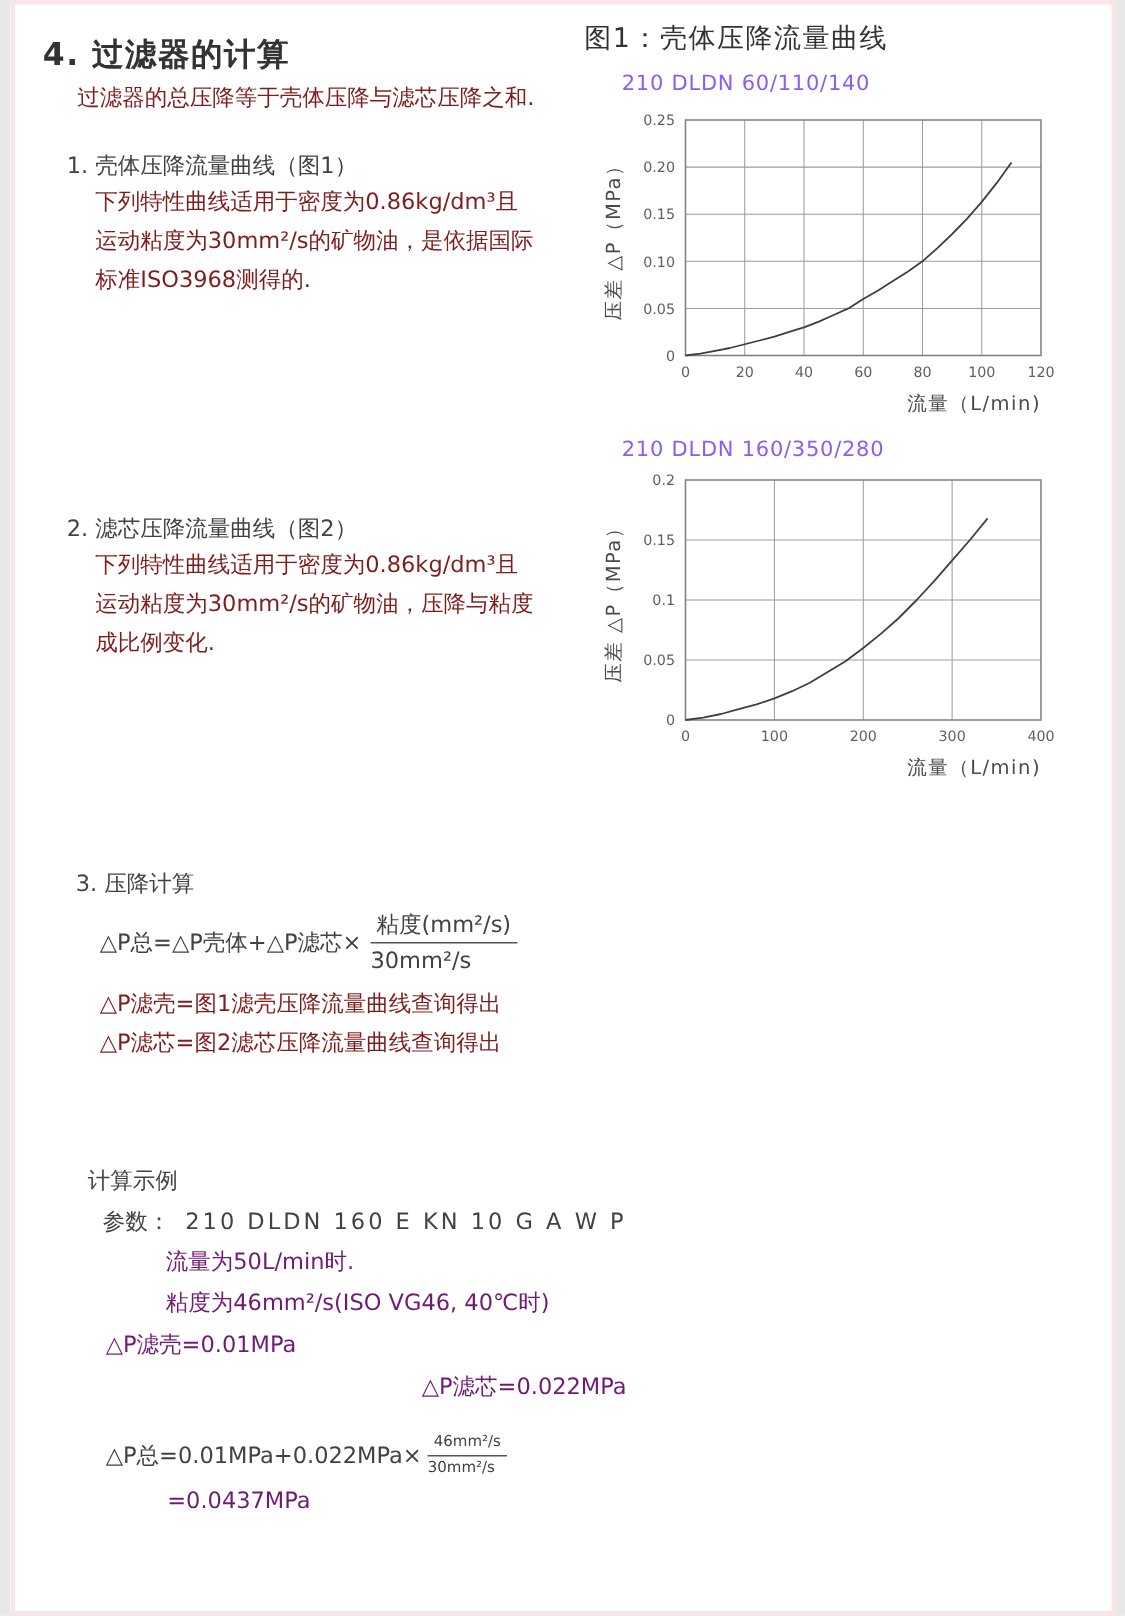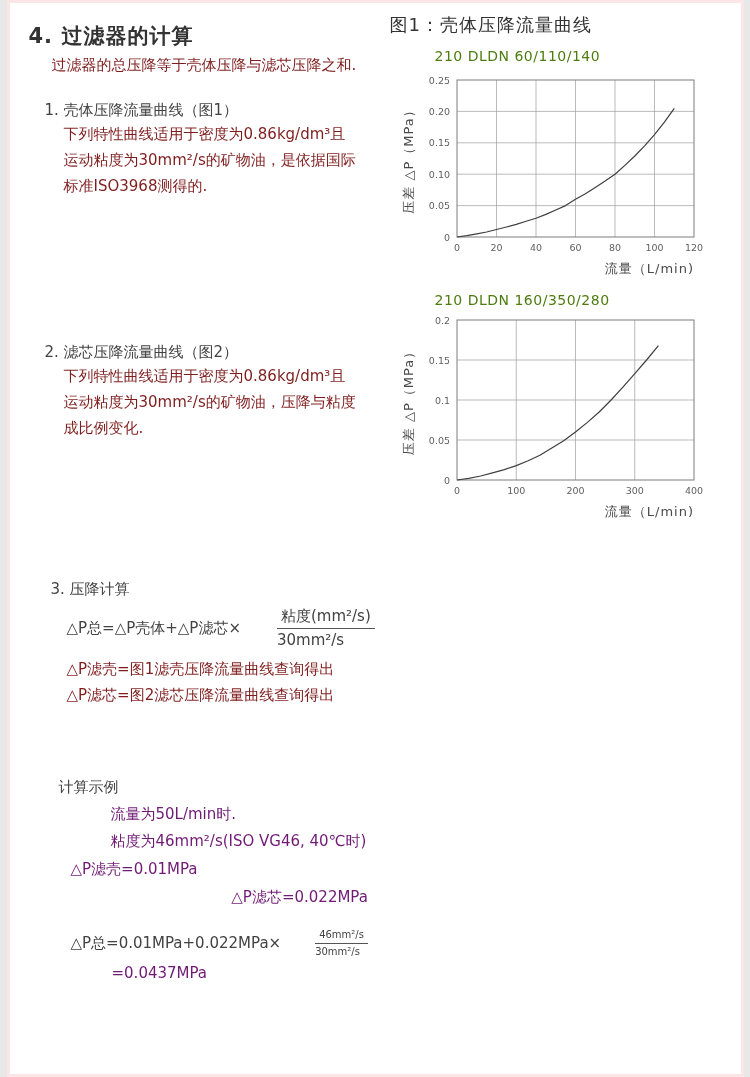--- a/index.html
+++ b/index.html
@@ -9,24 +9,24 @@
     box-shadow:inset 0 0 0 3px rgba(244,199,199,.45);
     font-family:"DejaVu Sans","Liberation Sans",sans-serif;
     color:#3f3f3f;
   }
   .abs{position:absolute;}
   .page-title{font-size:21px;font-weight:600;color:#333;letter-spacing:1px;}
   .body-text{font-size:15px;line-height:26px;color:#7f1d1d;}
   .sec-heading{font-size:15px;color:#424242;margin-bottom:1px;}
   .sec-lines{margin-left:19px;}
   .caption{font-size:18px;color:#333;letter-spacing:1px;}
-  .chart-title{font-size:14px;color:#4d7c0f;margin-left:35px;letter-spacing:.5px;}
+  .chart-title{font-size:14px;color:#8b5cf6;margin-left:15px;letter-spacing:.5px;}
   .tick{font-size:9.5px;fill:#606060;}
   .axis-label{font-size:13px;fill:#4a4a4a;letter-spacing:1px;}
-  .formula-row{display:flex;align-items:center;font-size:15px;color:#424242;gap:30px;}
+  .formula-row{display:flex;align-items:center;font-size:15px;color:#424242;}
   .frac{display:inline-block;text-align:left;vertical-align:middle;margin-left:6px;line-height:1.25;}
   .frac .num{display:block;border-bottom:1px solid #555;padding:0 4px 2px;}
   .frac .den{display:block;padding-top:2px;}
   .frac-small{font-size:10px;line-height:1.2;margin-left:4px;}
   .example-line{font-size:15px;color:#701a75;}
   .param-row{display:flex;font-size:15px;color:#424242;}
   .param-val{margin-left:10px;letter-spacing:2px;}
 </style>
 </head>
 <body>
@@ -63,20 +63,24 @@
         <span class="num">粘度(mm²/s)</span>
         <span class="den">30mm²/s</span>
       </span>
     </div>
     <div class="body-text" style="margin-left:16px;">△P滤壳=图1滤壳压降流量曲线查询得出</div>
     <div class="body-text" style="margin-left:16px;">△P滤芯=图2滤芯压降流量曲线查询得出</div>
   </div>
 
   <div class="abs" style="left:52px;top:778px;">
     <div class="sec-heading">计算示例</div>
+    <div class="param-row" style="margin:8px 0 0 10px;">
+      <span>参数：</span>
+      <span class="param-val">210 DLDN 160 E KN 10 G A W P</span>
+    </div>
     <div class="example-line" style="margin:8px 0 0 52px;">流量为50L/min时.</div>
     <div class="example-line" style="margin:8px 0 0 52px;">粘度为46mm²/s(ISO VG46, 40℃时)</div>
     <div class="example-line" style="margin:9px 0 0 12px;">△P滤壳=0.01MPa</div>
     <div class="example-line" style="margin:9px 0 0 12px;text-align:right;">△P滤芯=0.022MPa</div>
     <div class="formula-row" style="margin:22px 0 0 12px;">
       <span>△P总=0.01MPa+0.022MPa×</span>
       <span class="frac frac-small">
         <span class="num">46mm²/s</span>
         <span class="den">30mm²/s</span>
       </span>

